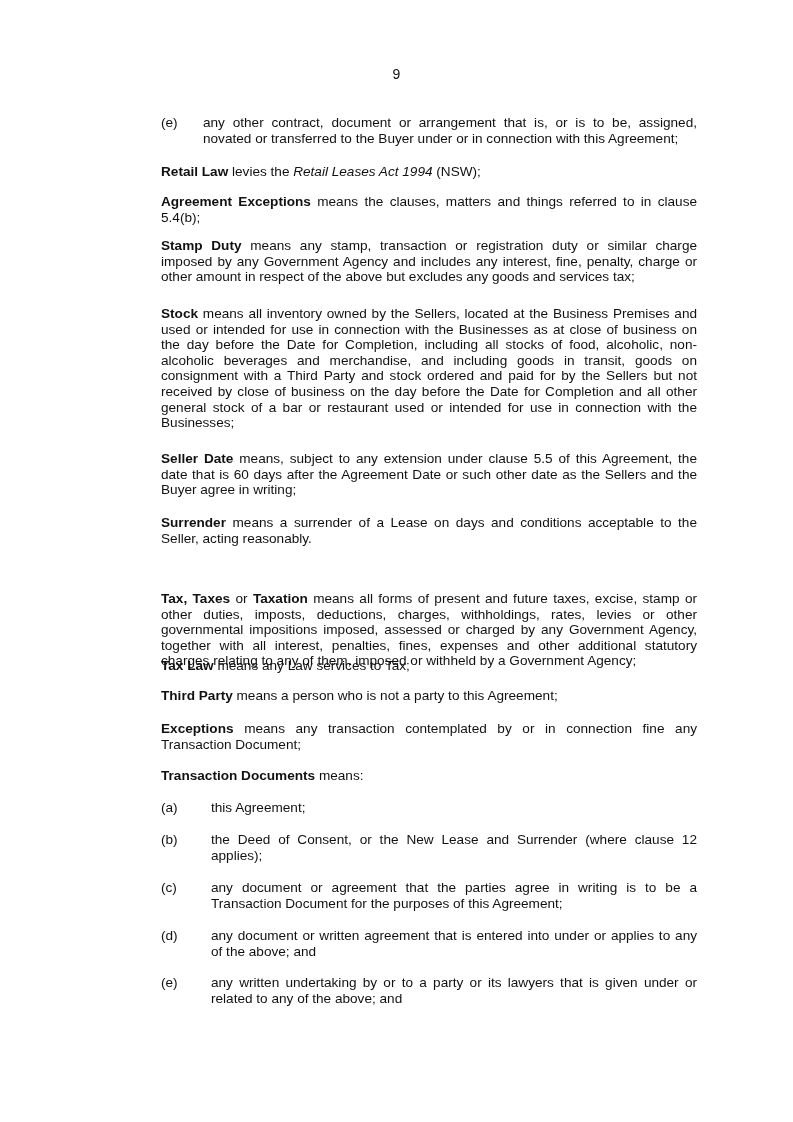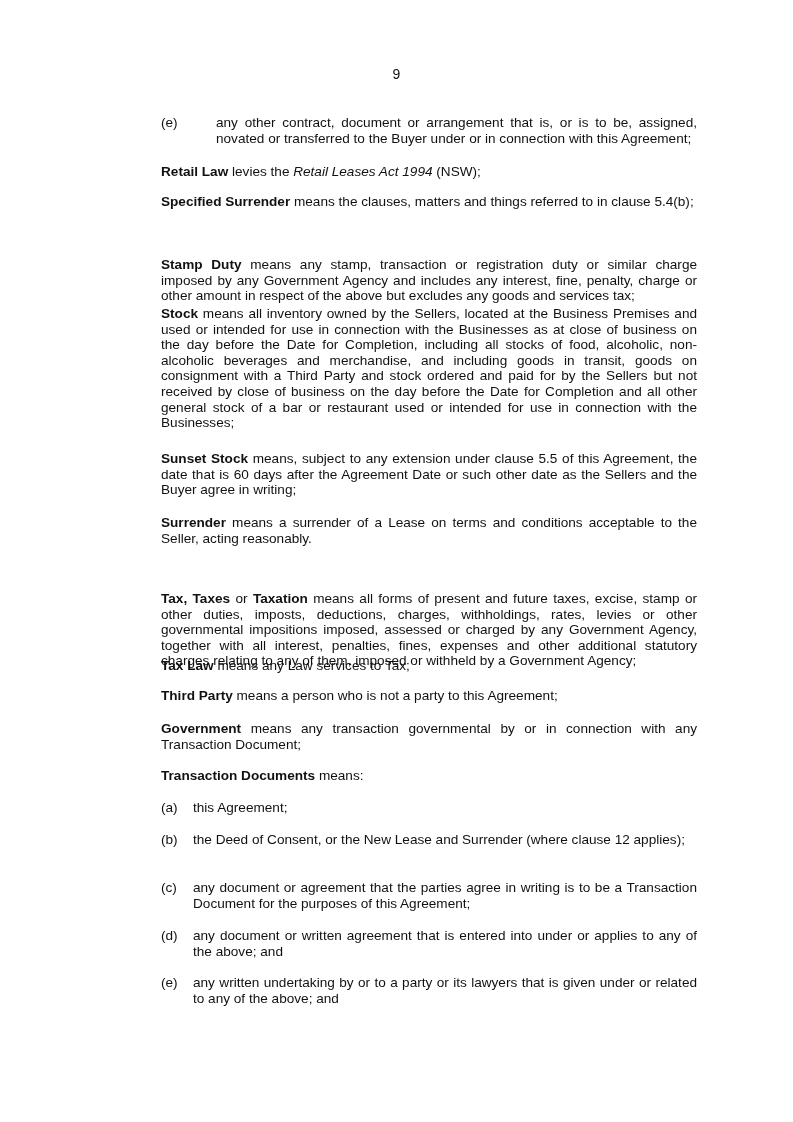--- a/index.html
+++ b/index.html
@@ -6,71 +6,71 @@
   body { width: 793px; height: 1122px; position: relative; overflow: hidden;
          font-family: "Liberation Sans", sans-serif; color: #111111; }
   .page-number { position: absolute; top: 66px; left: 0; width: 793px; text-align: center;
                  font-size: 14px; }
   .block { position: absolute; left: 161px; width: 536px; font-size: 13.6px; line-height: 15.6px;
            text-align: justify; }
   .block .term { font-weight: bold; }
   .block .ital { font-style: italic; }
   .item { position: absolute; left: 161px; width: 536px; font-size: 13.6px; line-height: 15.6px; }
   .item .label { position: absolute; left: 0; top: 0; width: 40px; }
-  .item .text { margin-left: 32px; text-align: justify; display: block; }
-  .item.first .text { margin-left: 55px; }
+  .item .text { margin-left: 50px; text-align: justify; display: block; }
+  .item.first .text { margin-left: 42px; }
 </style>
 </head>
 <body>
 
 <div class="page-number">9</div>
 
 <div class="item first" style="top:115px;">
   <span class="label">(e)</span>
   <span class="text">any other contract, document or arrangement that is, or is to be, assigned, novated or transferred to the Buyer under or in connection with this Agreement;</span>
 </div>
 
 <div class="block" style="top:164px;">
   <span class="term">Retail Law</span><span> levies the </span><span class="ital">Retail Leases Act 1994</span><span> (NSW);</span>
 </div>
 
 <div class="block" style="top:194px;">
-  <span class="term">Specified Surrender</span><span> means the clauses, matters and things referred to in clause 5.4(b);</span>
+  <span class="term">Agreement Exceptions</span><span> means the clauses, matters and things referred to in clause 5.4(b);</span>
 </div>
 
-<div class="block" style="top:257px;">
+<div class="block" style="top:238px;">
   <span class="term">Stamp Duty</span><span> means any stamp, transaction or registration duty or similar charge imposed by any Government Agency and includes any interest, fine, penalty, charge or other amount in respect of the above but excludes any goods and services tax;</span>
 </div>
 
 <div class="block" style="top:306px;">
   <span class="term">Stock</span><span> means all inventory owned by the Sellers, located at the Business Premises and used or intended for use in connection with the Businesses as at close of business on the day before the Date for Completion, including all stocks of food, alcoholic, non-alcoholic beverages and merchandise, and including goods in transit, goods on consignment with a Third Party and stock ordered and paid for by the Sellers but not received by close of business on the day before the Date for Completion and all other general stock of a bar or restaurant used or intended for use in connection with the Businesses;</span>
 </div>
 
 <div class="block" style="top:451px;">
-  <span class="term">Sunset Stock</span><span> means, subject to any extension under clause 5.5 of this Agreement, the date that is 60 days after the Agreement Date or such other date as the Sellers and the Buyer agree in writing;</span>
+  <span class="term">Seller Date</span><span> means, subject to any extension under clause 5.5 of this Agreement, the date that is 60 days after the Agreement Date or such other date as the Sellers and the Buyer agree in writing;</span>
 </div>
 
 <div class="block" style="top:515px;">
-  <span class="term">Surrender</span><span> means a surrender of a Lease on terms and conditions acceptable to the Seller, acting reasonably.</span>
+  <span class="term">Surrender</span><span> means a surrender of a Lease on days and conditions acceptable to the Seller, acting reasonably.</span>
 </div>
 
 <div class="block" style="top:591px;">
   <span class="term">Tax, Taxes</span><span> or </span><span class="term">Taxation</span><span> means all forms of present and future taxes, excise, stamp or other duties, imposts, deductions, charges, withholdings, rates, levies or other governmental impositions imposed, assessed or charged by any Government Agency, together with all interest, penalties, fines, expenses and other additional statutory charges relating to any of them, imposed or withheld by a Government Agency;</span>
 </div>
 
 <div class="block" style="top:658px;">
   <span class="term">Tax Law</span><span> means any Law services to Tax;</span>
 </div>
 
 <div class="block" style="top:688px;">
   <span class="term">Third Party</span><span> means a person who is not a party to this Agreement;</span>
 </div>
 
 <div class="block" style="top:721px;">
-  <span class="term">Government</span><span> means any transaction governmental by or in connection with any Transaction Document;</span>
+  <span class="term">Exceptions</span><span> means any transaction contemplated by or in connection fine any Transaction Document;</span>
 </div>
 
 <div class="block" style="top:768px;">
   <span class="term">Transaction Documents</span><span> means:</span>
 </div>
 
 <div class="item" style="top:800px;">
   <span class="label">(a)</span>
   <span class="text">this Agreement;</span>
 </div>

